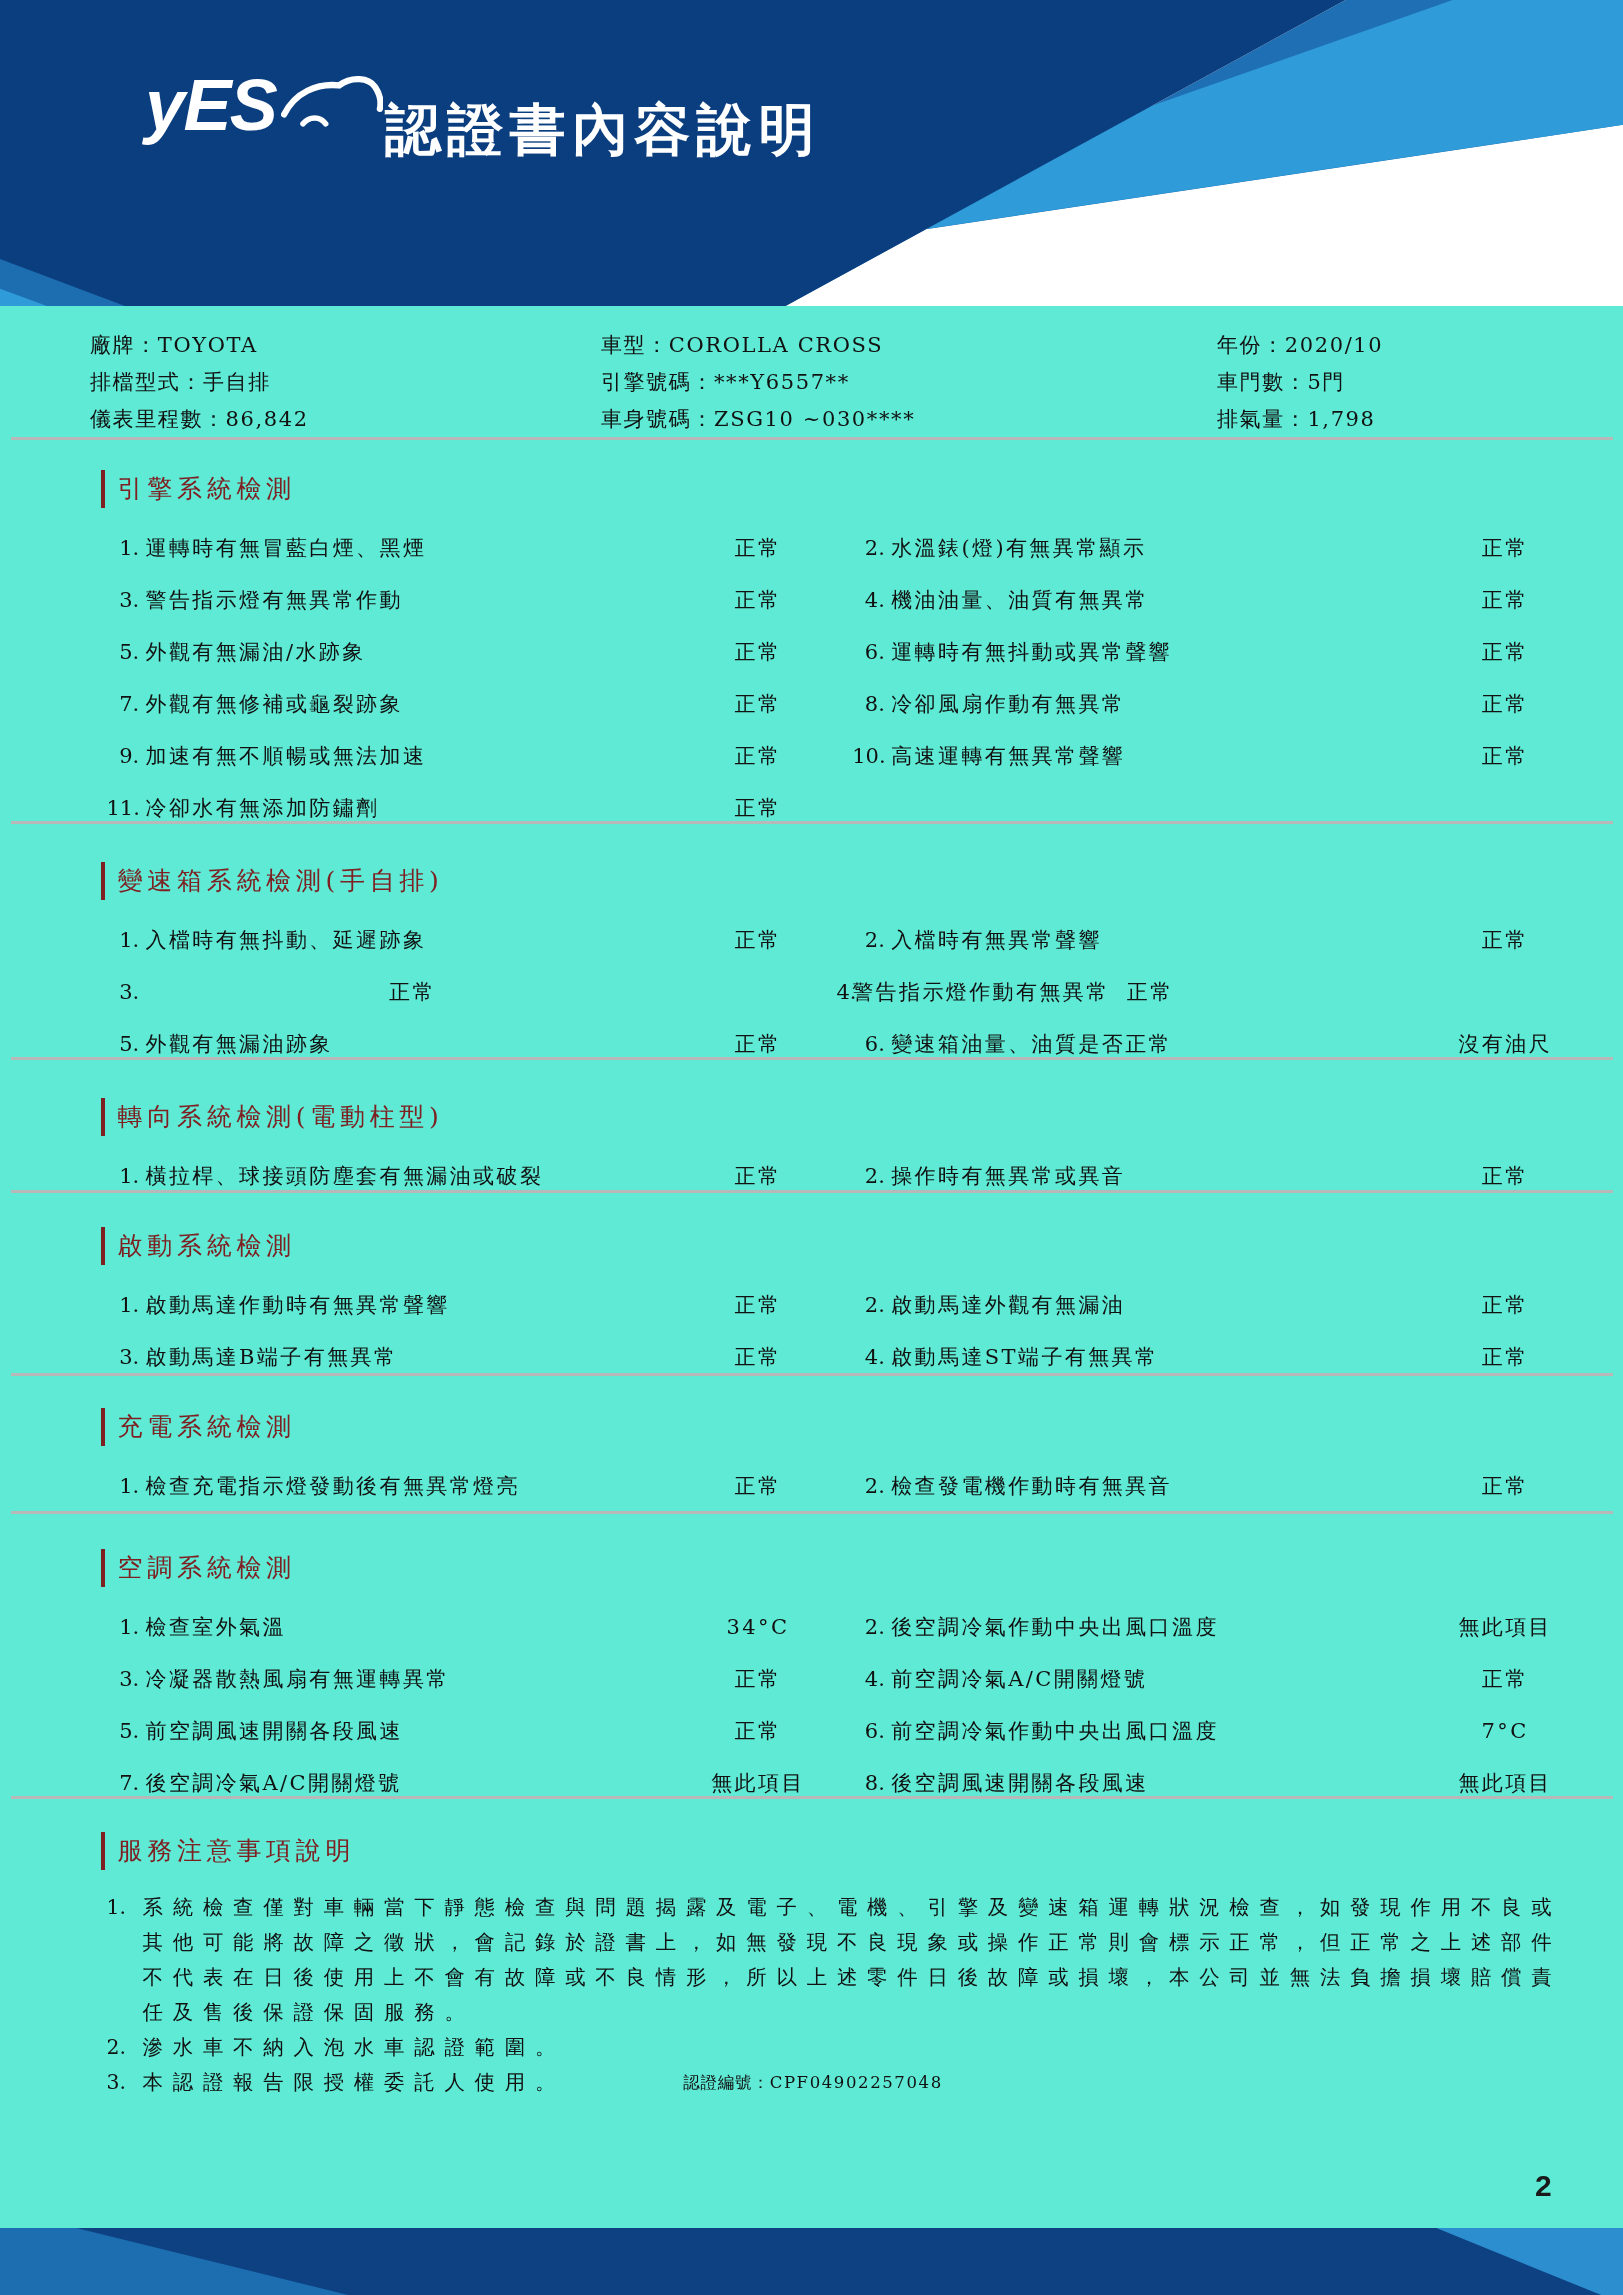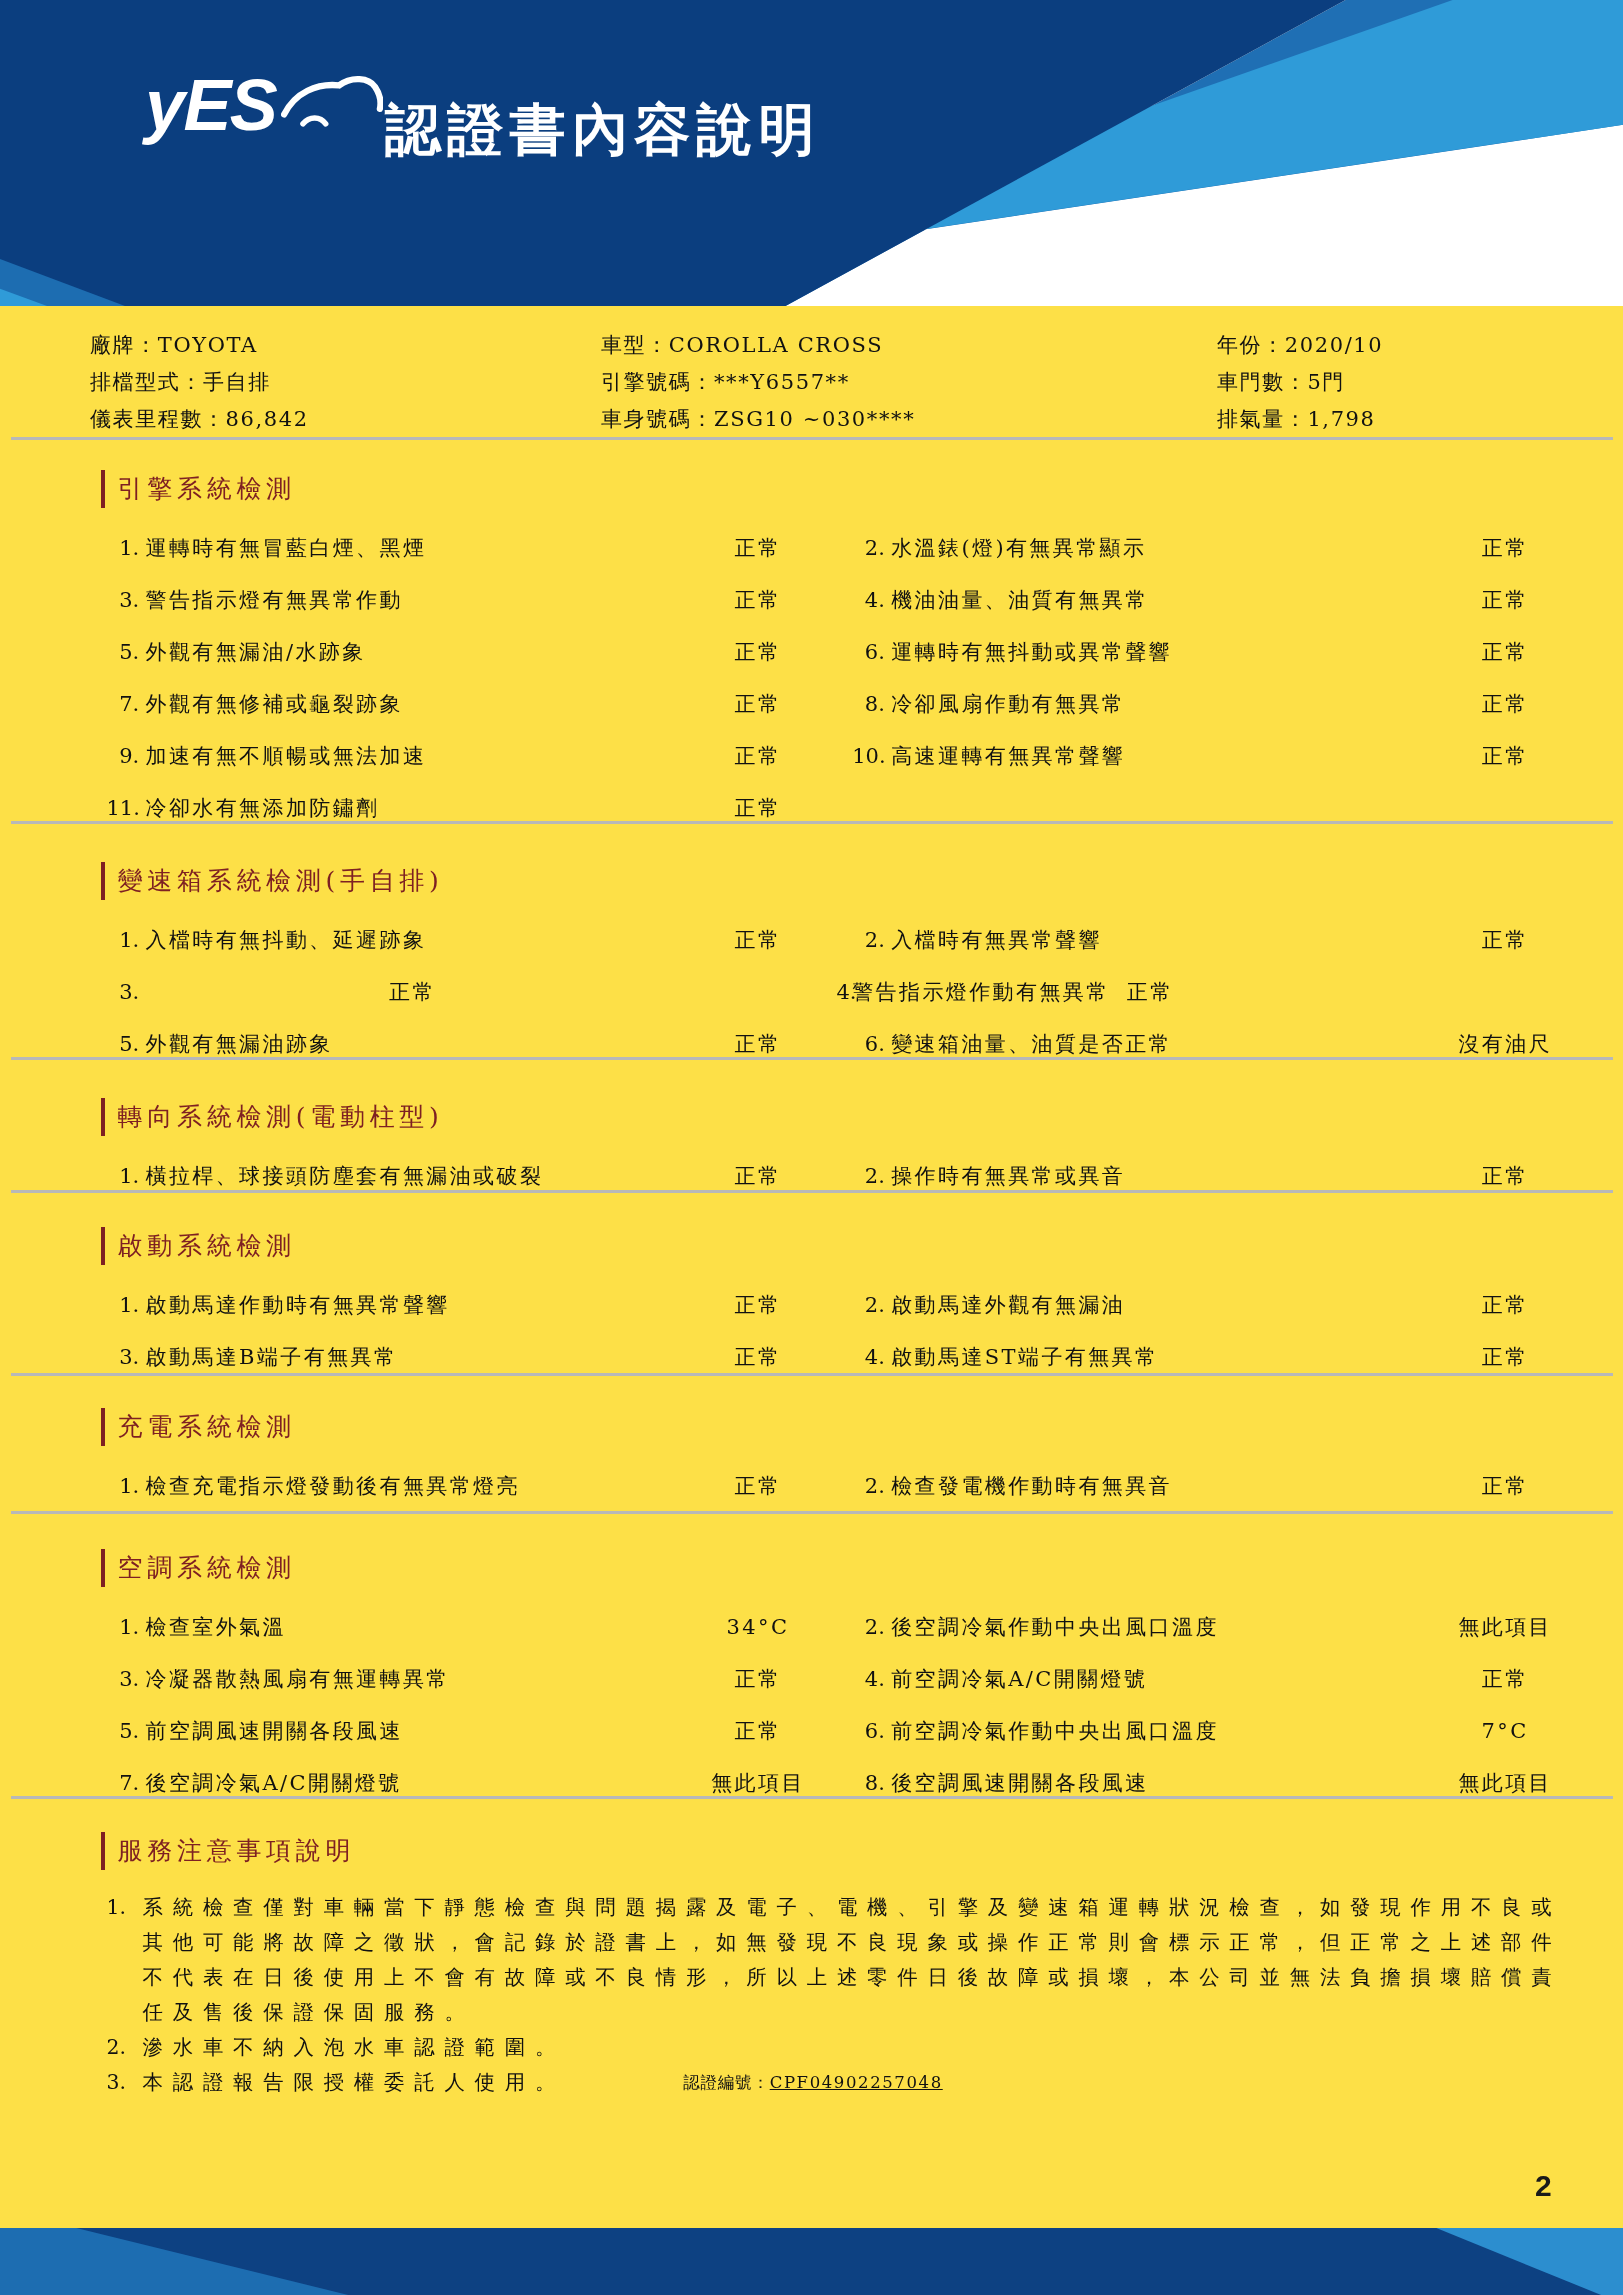--- a/index.html
+++ b/index.html
@@ -1,16 +1,16 @@
 <!DOCTYPE html>
 <html style="font-size:12.6px"><head>
 <meta charset="utf-8">
 <style>
   html,body{margin:0;padding:0;background:#e8e8e8;}
-  .page{position:relative;width:1623px;height:2295px;background:#fde047;overflow:hidden;
+  .page{position:relative;width:1623px;height:2295px;background:#5eead4;overflow:hidden;
         font-family:"DejaVu Serif","Liberation Serif",serif;color:#111;}
   
   .header{position:absolute;left:0;top:0;width:1623px;height:306px;background:#fff;}
   .shape{position:absolute;left:0;top:0;width:100%;height:100%;}
   .hdr-medium{background:#1f6fb4;clip-path:polygon(82.9% 0,100% 0,100% 40.8%,25.5% 100%,48.4% 100%);}
   .hdr-light-corner{background:#2f9bd8;clip-path:polygon(89.5% 0,100% 0,100% 40.8%,43.7% 85.4%);}
   .hdr-light-v{background:#2f9bd8;clip-path:polygon(31% 0,52% 0,43.5% 66%);}
   .hdr-dark{background:#0b3e7f;clip-path:polygon(0 0,82.9% 0,48.4% 100%,1% 100%,0 95.6%);}
   .hdr-medium-wedge{background:#1d6db1;clip-path:polygon(0 84.6%,7.7% 100%,0 100%);}
   .hdr-light-wedge{background:#2f9bd8;clip-path:polygon(0 94.4%,2.9% 100%,0 100%);}
@@ -35,21 +35,21 @@
   .row .num{text-align:right;padding-right:6.3px;font-size:21px;}
   .row .txt{font-size:21px;letter-spacing:2.4px;white-space:nowrap;}
   .row .status{text-align:center;font-size:21px;letter-spacing:2.4px;}
   
   .service{position:absolute;left:101px;top:1832px;width:1502px;}
   .notes{margin-top:19.6px;margin-left:5.5px;}
   .note{display:flex;font-size:20.4px;line-height:35px;}
   .note-no{flex:none;width:36px;letter-spacing:0;}
   .note-text{letter-spacing:9.8px;max-width:1429px;}
   .cert{margin-left:118px;font-size:16.5px;letter-spacing:0.8px;white-space:nowrap;align-self:center;}
-  .cert-number{text-decoration:underline;letter-spacing:1.6px;}
+  .cert-number{letter-spacing:1.6px;}
   .cert-label{letter-spacing:0.8px;font-family:Liberation Serif, serif;}
   
   .page-num{position:absolute;left:1535px;top:2169px;font-family:"Liberation Sans","DejaVu Sans",sans-serif;
             font-size:30px;font-weight:bold;color:#1a1a1a;}
   .footer{position:absolute;left:0;top:2228px;width:1623px;height:68px;background:#0d4182;}
   .ftr-medium{background:#1d6db1;clip-path:polygon(0 0,4.7% 0,21.7% 100%,0 100%);}
   .ftr-light{background:#2c8ecf;clip-path:polygon(88.5% 0,100% 0,100% 100%,98.8% 100%);}
 </style>
 </head>
 <body>

